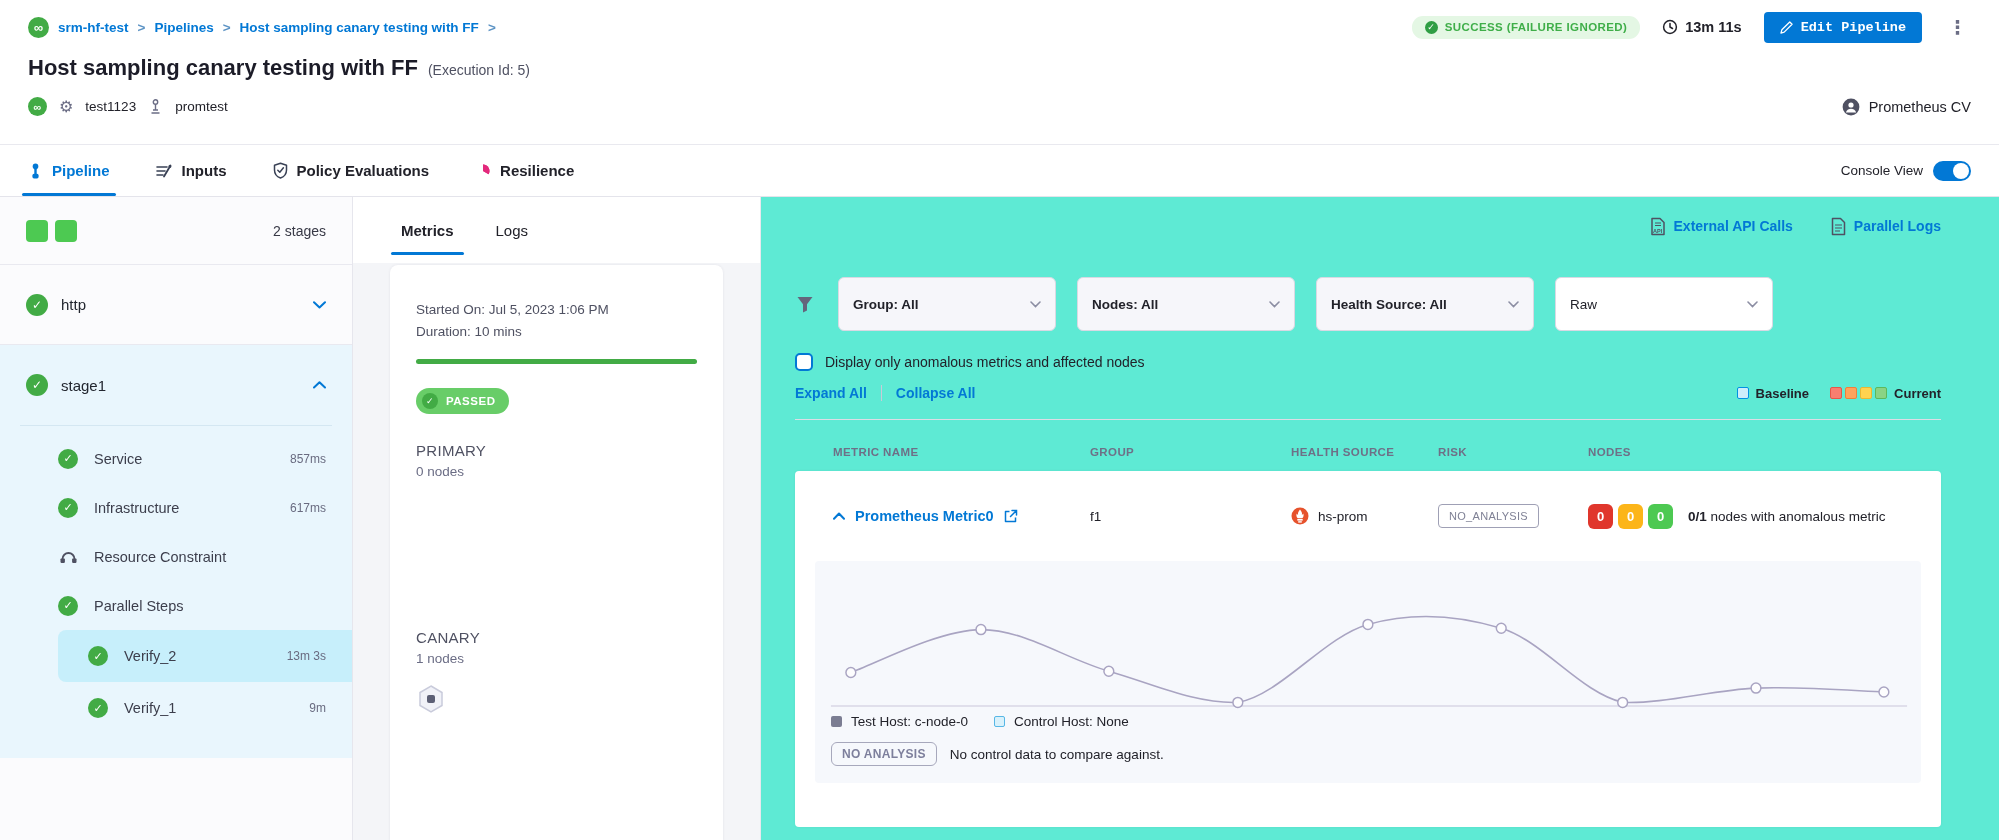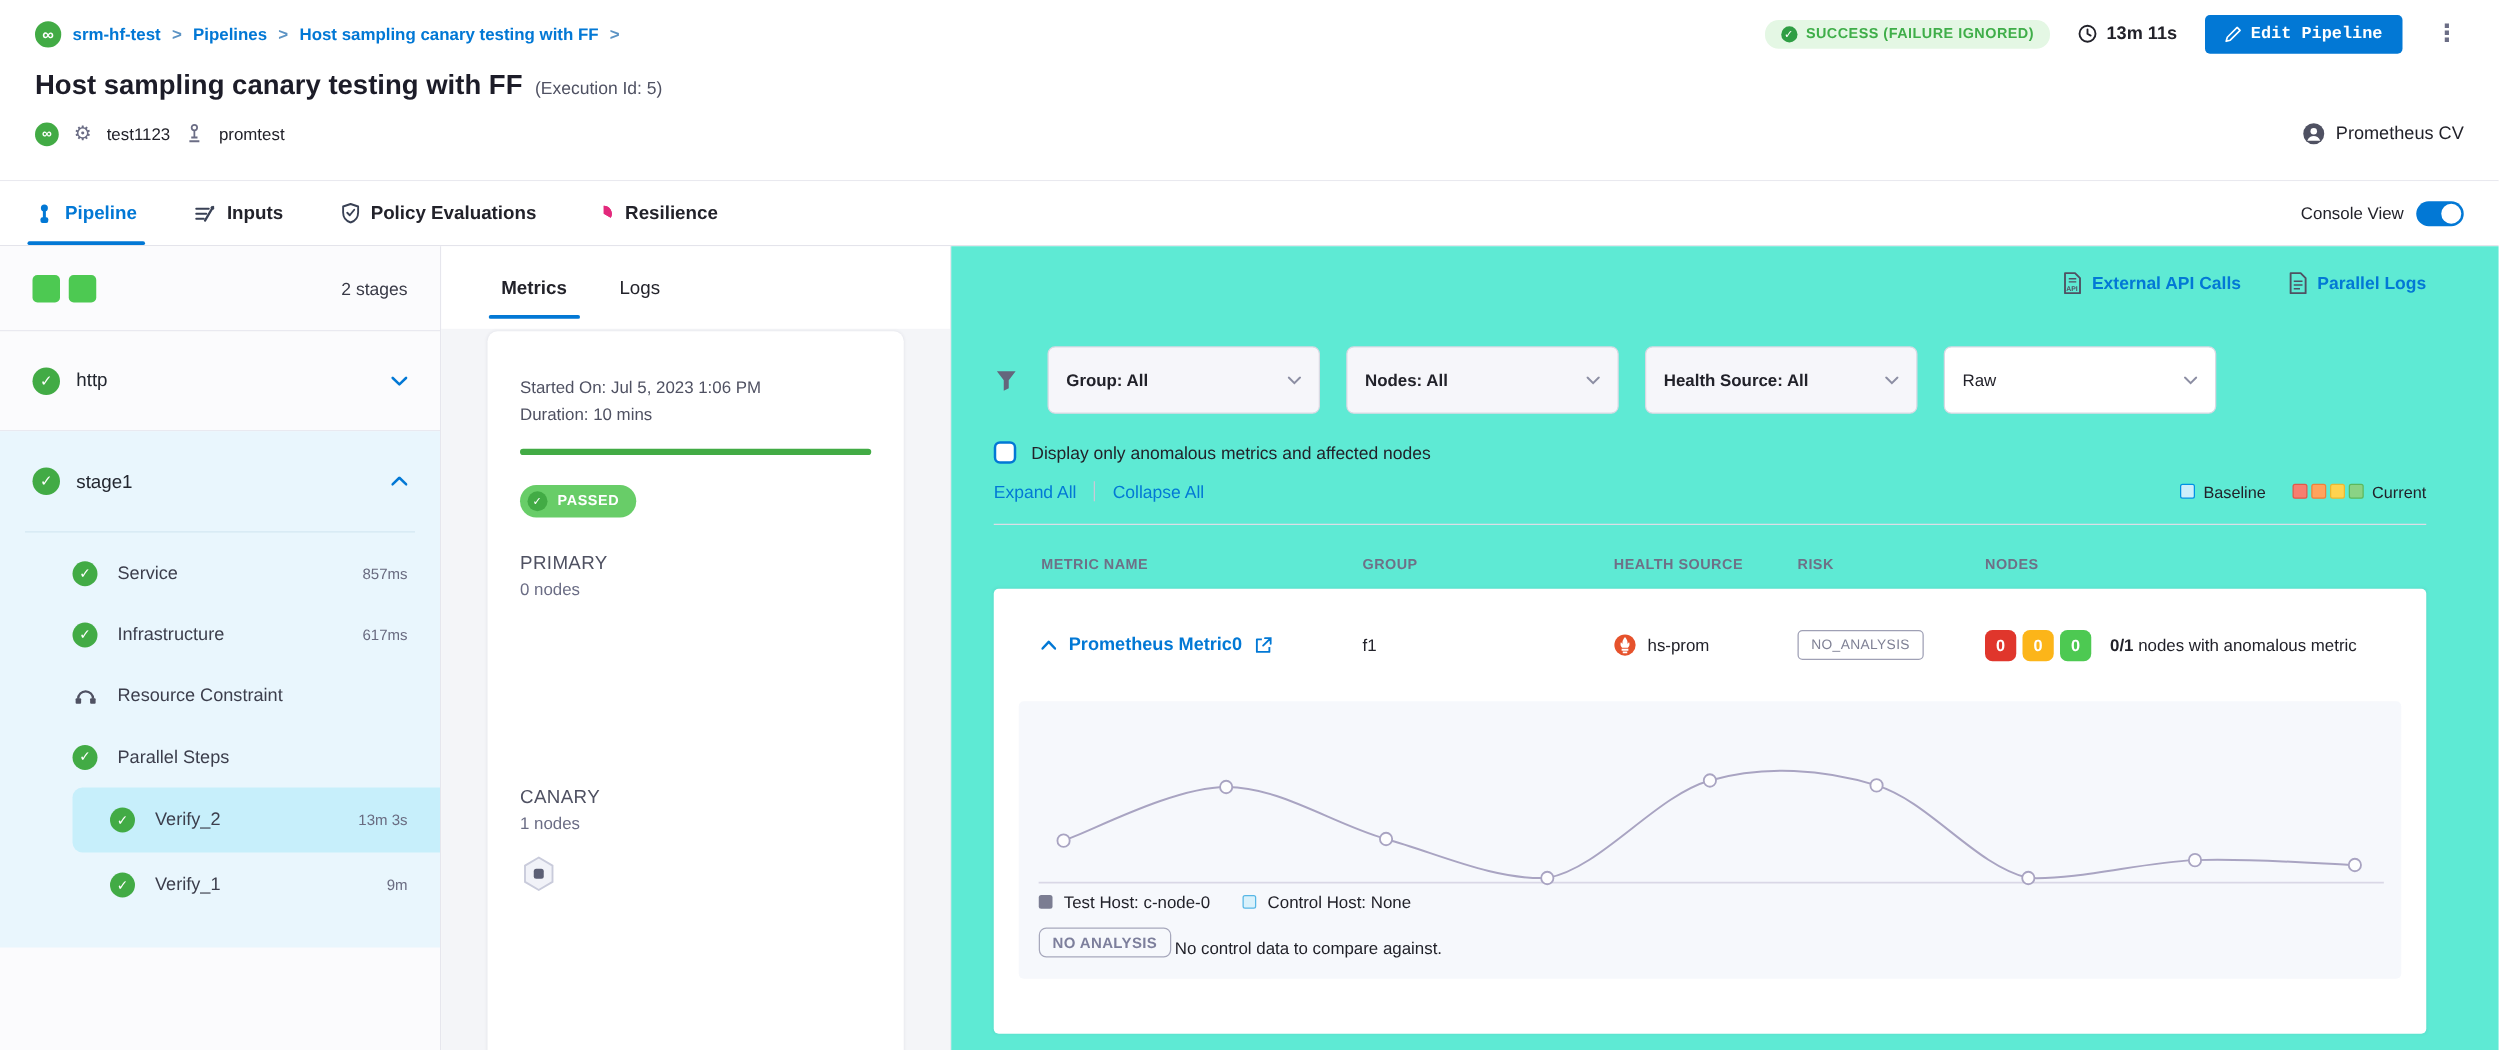--- a/index.html
+++ b/index.html
@@ -78,21 +78,21 @@
   .metrics-panel { flex:1; background:#5eead4; padding:14px 58px 0 34px; overflow:hidden; }
   .links-row { display:flex; justify-content:flex-end; align-items:center; gap:38px; height:30px; }
   .doc-link { display:flex; align-items:center; gap:8px; color:#0278d5; font-size:14px; font-weight:700; cursor:pointer; }
   .filters-row { margin-top:36px; display:flex; align-items:center; gap:21px; }
   .funnel { margin-right:2px; display:flex; }
   .dropdown { width:218px; height:54px; background:#f6f6fa; border:1px solid #d9d9e3; border-radius:6px; display:flex; align-items:center; padding:0 14px; font-size:13.5px; font-weight:600; color:#22222a; cursor:pointer; }
   .dropdown.raw { background:#fff; font-weight:500; }
   .dd-chevron { margin-left:auto; display:flex; }
   .checkbox-row { margin-top:22px; display:flex; align-items:center; gap:12px; font-size:14px; color:#22222a; }
   .checkbox { width:18px; height:18px; border:2px solid #0278d5; border-radius:5px; background:#fff; cursor:pointer; }
-  .expand-row { margin-top:14px; display:flex; align-items:center; }
+  .expand-row { margin-top:14px; display:flex; align-items:center;font-weight:bold; }
   .txt-link { color:#0278d5; font-size:14px; cursor:pointer; }
   .vsep { width:1px; height:16px; background:#c9cad6; margin:0 14px; }
   .legend { margin-left:auto; display:flex; align-items:center; gap:7px; font-size:13px; color:#22222a; }
   .lg-sq { width:12px; height:12px; border-radius:2px; }
   .lg-baseline { background:#cdeefb; border:1px solid #0092e4; }
   .lg-r { background:#f87e70; border:1px solid #e4584a; }
   .lg-o { background:#ffa35c; border:1px solid #f07f3a; }
   .lg-y { background:#ffd34f; border:1px solid #e9b832; }
   .lg-g { background:#8ad385; border:1px solid #5cb85c; }
   .cur-squares { display:flex; gap:3px; margin-left:14px; }
@@ -110,21 +110,21 @@
   .node-sq { width:25px; height:25px; border-radius:6px; color:#fff; font-size:13px; font-weight:700; display:flex; align-items:center; justify-content:center; }
   .node-sq.red { background:#e0362c; } .node-sq.orange { background:#fcb519; } .node-sq.green { background:#4dc952; }
   .nodes-summary { margin-left:10px; width:218px; font-size:13.5px; line-height:19px; color:#22222a; }
   .nodes-summary b { font-weight:700; }
   .chart-panel { margin:0 20px; height:222px; background:#f6f8fc; border-radius:4px; padding:14px 10px 0 12px; }
   .chart-svg { display:block; width:100%; height:135px; }
   .chart-legend { margin-top:4px; display:flex; align-items:flex-end; gap:26px; font-size:13.5px; color:#22222a; padding-left:4px; }
   .cl-item { display:flex; align-items:center; gap:9px; }
   .cl-sq-test { width:11px; height:11px; border-radius:2px; background:#7b7d92; }
   .cl-sq-control { width:11px; height:11px; border-radius:2px; background:#d9f1fb; border:1.5px solid #57b7e6; }
-  .analysis-row { margin-top:13px; display:flex; align-items:flex-end; gap:3px; padding-left:4px; }
+  .analysis-row { margin-top:13px; display:flex; align-items:center; gap:13px; padding-left:4px; }
   .analysis-badge { border:1.5px solid #a7a8bc; border-radius:6px; padding:4px 10px; font-size:12px; font-weight:700; letter-spacing:.3px; color:#7d7f9c; }
   .analysis-text { font-size:13.5px; color:#22222a; }
   svg { display:block; }
 </style>
 </head>
 <body>
 
 <header class="top">
   <div class="top-row1">
     <nav class="breadcrumb">

